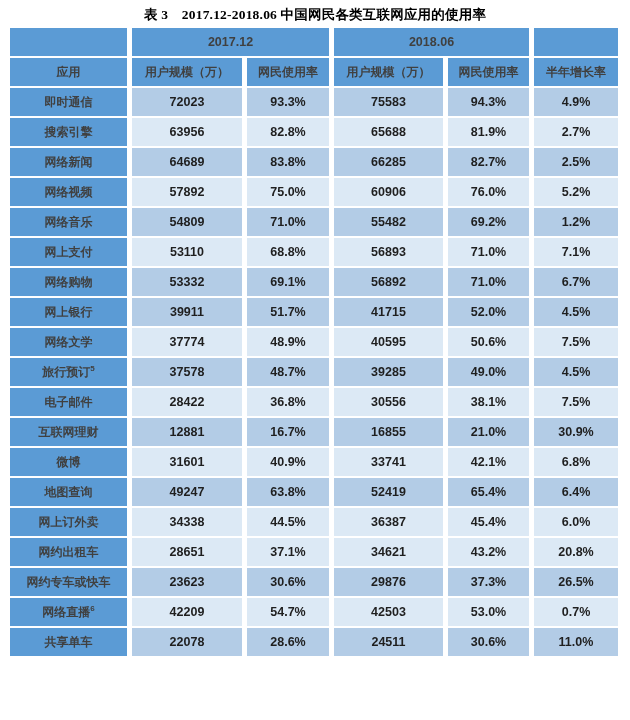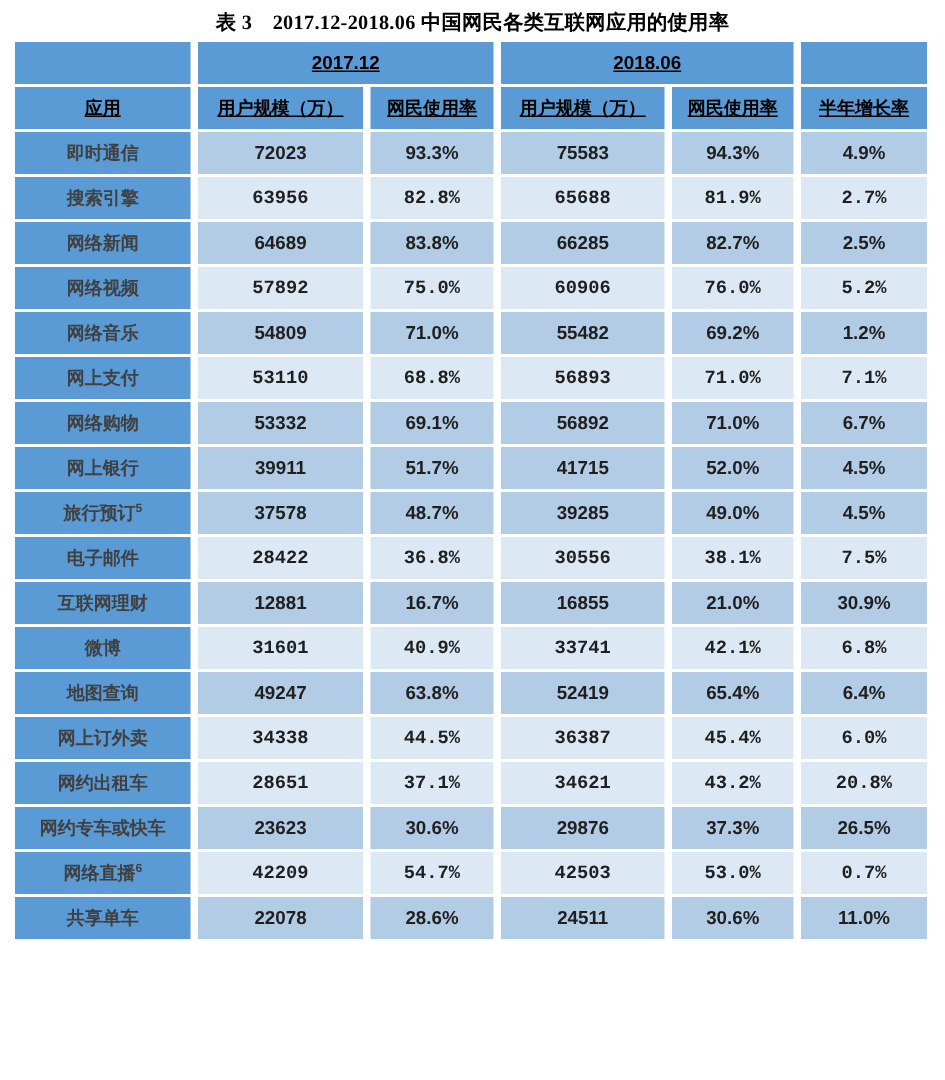--- a/index.html
+++ b/index.html
@@ -41,24 +41,23 @@
   td {
     height: 28px;
     padding: 0;
     text-align: center;
     vertical-align: middle;
     overflow: hidden;
     white-space: nowrap;
   }
   td.hdr {
     background: var(--header-blue, #5B9BD5);
-    color: #000000;
+    color: #404040;
     font-weight: bold;
     font-size: 12px;
-    text-decoration: underline;
   }
   td.period {
     font-size: 12.5px;
     font-family: "Liberation Sans", sans-serif;
   }
   td.app {
     background: var(--header-blue, #5B9BD5);
     color: #404040;
     font-weight: bold;
     font-size: 12px;
@@ -66,21 +65,21 @@
   td.app sup {
     font-size: 8px;
     line-height: 0;
   }
   td.val {
     color: var(--text-dark, #1F1F1F);
     font-weight: bold;
     font-size: 12.5px;
   }
   td.band-a { background: var(--band-medium, #B3CCE6); }
-  td.band-b { background: var(--band-light, #DCE9F5); font-family: Liberation Mono, monospace; }
+  td.band-b { background: var(--band-light, #DCE9F5); }
 </style>
 </head>
 <body>
 
 <div class="page">
   <div class="title">表 3　2017.12-2018.06 中国网民各类互联网应用的使用率</div>
 
   <table class="usage">
     <colgroup>
       <col class="c-app">
@@ -165,20 +164,28 @@
         </tr>
         <tr>
           <td class="app">网上银行</td>
           <td class="val band-a">39911</td>
           <td class="val band-a">51.7%</td>
           <td class="val band-a">41715</td>
           <td class="val band-a">52.0%</td>
           <td class="val band-a">4.5%</td>
         </tr>
         <tr>
+          <td class="app">网络文学</td>
+          <td class="val band-b">37774</td>
+          <td class="val band-b">48.9%</td>
+          <td class="val band-b">40595</td>
+          <td class="val band-b">50.6%</td>
+          <td class="val band-b">7.5%</td>
+        </tr>
+        <tr>
           <td class="app">旅行预订<sup>5</sup></td>
           <td class="val band-a">37578</td>
           <td class="val band-a">48.7%</td>
           <td class="val band-a">39285</td>
           <td class="val band-a">49.0%</td>
           <td class="val band-a">4.5%</td>
         </tr>
         <tr>
           <td class="app">电子邮件</td>
           <td class="val band-b">28422</td>

